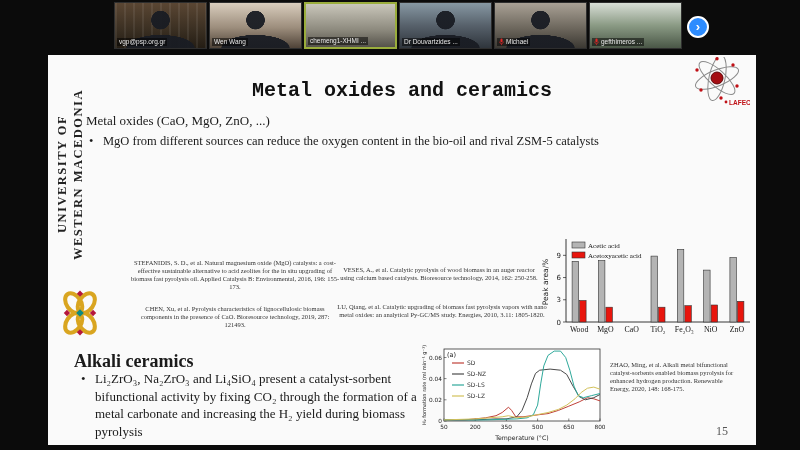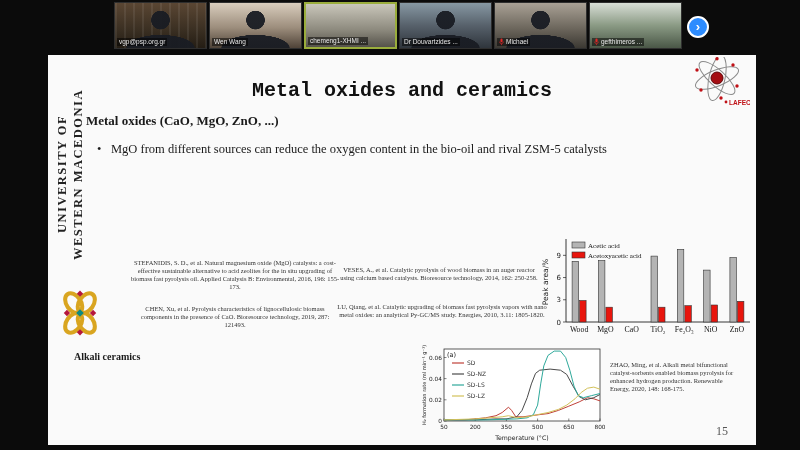--- a/index.html
+++ b/index.html
@@ -27,33 +27,33 @@
   
   .slide{position:absolute;left:48px;top:55px;width:708px;height:390px;background:#fafafa;
          color:#1a1a1a;font-family:"Liberation Serif","DejaVu Serif",serif;}
   .title{position:absolute;top:12px;left:0;right:0;margin:12px;text-align:center;
          font-size:20px;font-weight:bold;color:#111;font-family:Liberation Mono, monospace;}
   .univ{position:absolute;left:6px;top:14px;height:210px;width:36px;
         writing-mode:vertical-rl;transform:rotate(180deg);white-space:pre-line;
         font-size:12.5px;font-weight:bold;letter-spacing:1.5px;line-height:16px;text-align:center;color:#222;}
   .knot{position:absolute;left:14px;top:230px;}
   .lafec{position:absolute;right:6px;top:2px;}
-  .h-metal{position:absolute;left:38px;top:58px;margin:0;font-size:13px;font-weight:bold;}
-  ul.bullets{position:absolute;margin:8px;padding:0;list-style:none;}
+  .h-metal{position:absolute;left:38px;top:58px;margin:0;font-size:13px;font-weight:normal;}
+  ul.bullets{position:absolute;margin:0;padding:0;list-style:none;}
   ul.b1{left:38px;top:78px;width:652px;font-size:12.5px;line-height:17px;}
   ul.b2{left:30px;top:315px;width:352px;font-size:13px;line-height:17.5px;}
   ul.bullets li{position:relative;padding-left:17px;margin-bottom:1px;}
   ul.bullets li::before{content:"\2022";position:absolute;left:3px;}
   .ref{position:absolute;font-size:6.5px;line-height:8px;color:#333;text-align:center;}
   .ref1{left:82px;top:204px;width:210px;}
   .ref2{left:82px;top:250px;width:210px;}
   .ref3{left:292px;top:211px;width:198px;}
   .ref4{left:288px;top:248px;width:212px;}
   .ref5{left:562px;top:306px;width:128px;text-align:left;}
-  .h-alkali{position:absolute;left:26px;top:296px;margin:0;font-size:10px;font-weight:bold;}
+  .h-alkali{position:absolute;left:26px;top:296px;margin:0;font-size:18px;font-weight:bold;}
   .chart{position:absolute;}
   .chart.bar{left:492px;top:181px;width:214px;height:102px;}
   .chart.line{left:372px;top:290px;width:185px;height:97px;}
   .pageno{position:absolute;right:28px;bottom:6px;font-size:12px;color:#555;}
 </style>
 </head>
 <body>
 
 <div class="stage">
 
@@ -203,20 +203,23 @@
           <rect x="189.9" y="21.6" width="6.5" height="64.4" fill="#b4b4b4" stroke="#333" stroke-width="0.6"></rect>
           <rect x="197.4" y="65.3" width="6.5" height="20.7" fill="#e8150d" stroke="#333" stroke-width="0.6"></rect>
           <text x="196.9" y="96" font-size="7.8" text-anchor="middle" fill="#111" font-family="'Liberation Serif','DejaVu Serif',serif">ZnO</text>
           <rect x="32" y="6" width="13" height="6" fill="#b4b4b4" stroke="#333" stroke-width="0.6"></rect>
           <text x="48" y="11.6" font-size="7" fill="#111" font-family="'Liberation Serif','DejaVu Serif',serif">Acetic acid</text>
           <rect x="32" y="16" width="13" height="6" fill="#e8150d" stroke="#333" stroke-width="0.6"></rect>
           <text x="48" y="21.6" font-size="7" fill="#111" font-family="'Liberation Serif','DejaVu Serif',serif">Acetoxyacetic acid</text>
         </svg></div>
 
     <h2 class="h-alkali">Alkali ceramics</h2>
+    <ul class="bullets b2">
+        <li>Li₂ZrO₃, Na₂ZrO₃ and Li₄SiO₄ present a catalyst-sorbent bifunctional activity by fixing CO₂ through the formation of a metal carbonate and increasing the H₂ yield during biomass pyrolysis</li>
+      </ul>
 
     <div class="chart line"><svg width="185" height="97" viewBox="0 0 185 97" font-family="'DejaVu Sans',sans-serif">
           <rect x="24" y="4" width="156" height="72" fill="#fff" stroke="#333" stroke-width="0.8"></rect>
           <line x1="24.0" y1="76" x2="24.0" y2="73.5" stroke="#333" stroke-width="0.6"></line>
           <text x="24.0" y="84" font-size="5.8" text-anchor="middle" fill="#222">50</text>
           <line x1="55.2" y1="76" x2="55.2" y2="73.5" stroke="#333" stroke-width="0.6"></line>
           <text x="55.2" y="84" font-size="5.8" text-anchor="middle" fill="#222">200</text>
           <line x1="86.4" y1="76" x2="86.4" y2="73.5" stroke="#333" stroke-width="0.6"></line>
           <text x="86.4" y="84" font-size="5.8" text-anchor="middle" fill="#222">350</text>
           <line x1="117.6" y1="76" x2="117.6" y2="73.5" stroke="#333" stroke-width="0.6"></line>

